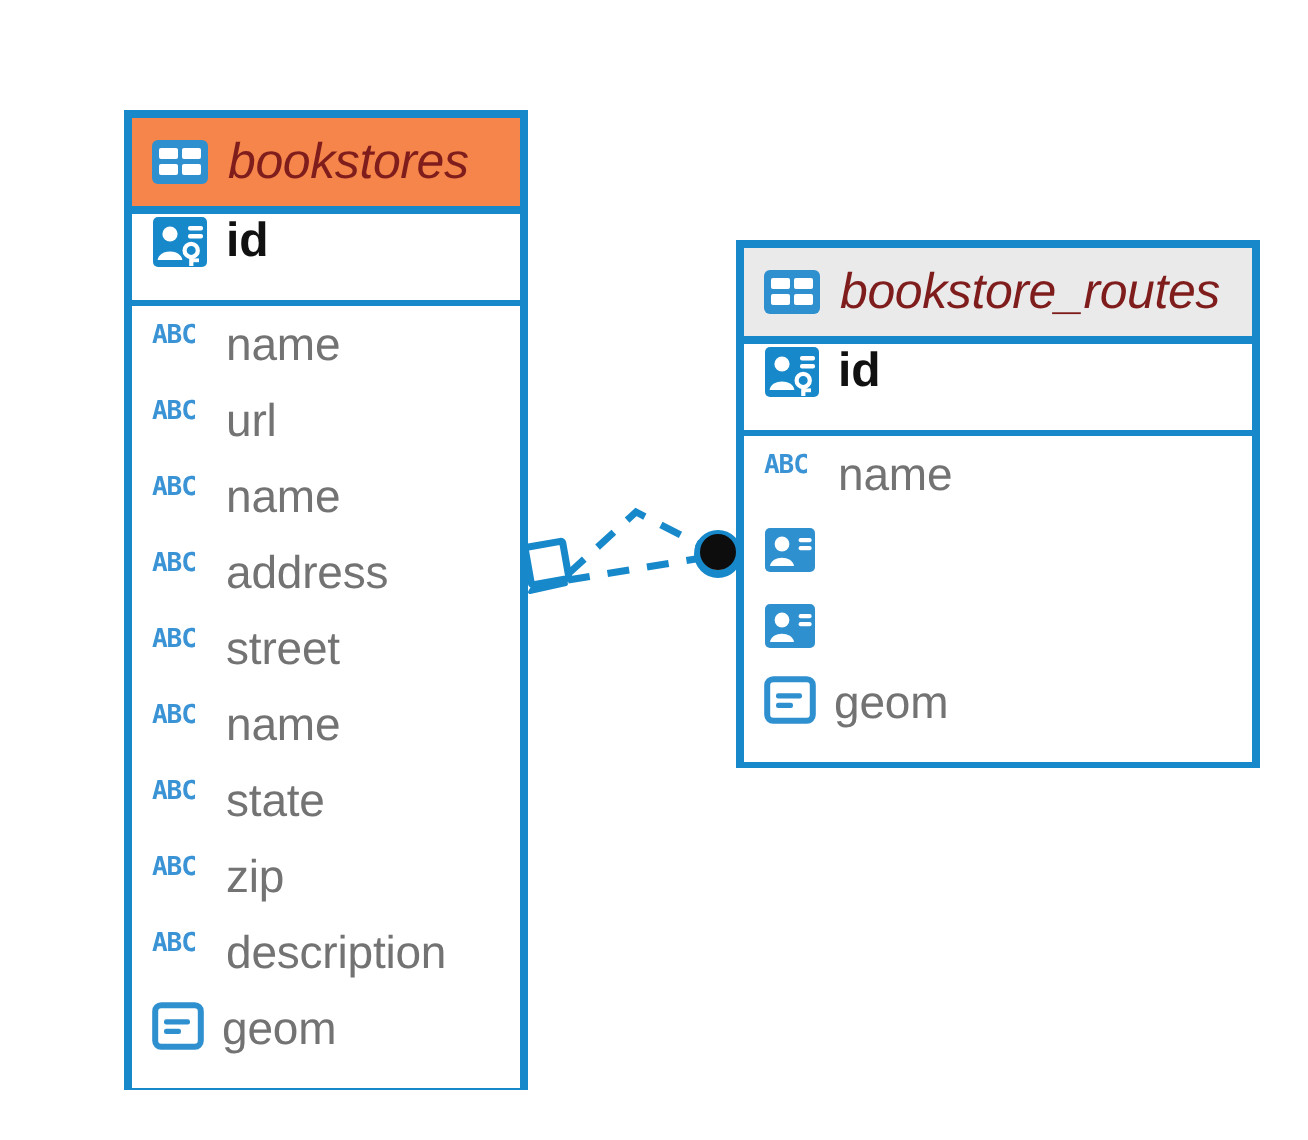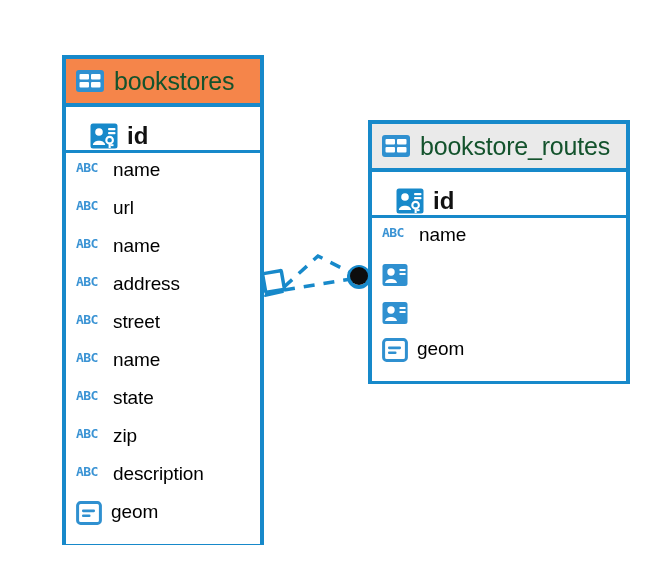--- a/index.html
+++ b/index.html
@@ -35,32 +35,33 @@
     align-items: center;
     gap: 10px;
     padding: 0 10px;
     border-bottom: 4px solid #1789ca;
   }
   .entity-header.accent-orange { background: #f5854a; }
   .entity-header.accent-gray   { background: #eaeaea; }
 
   .entity-title {
     font-size: 25px;
-    color: #14532d;
+    color: #7f1d1d;
     white-space: nowrap;
     letter-spacing: -0.2px;
+    font-style: italic;
   }
 
   .pk-row {
     box-sizing: border-box;
     height: 46px;
     display: flex;
-    align-items: flex-end;
+    align-items: flex-start;
     gap: 9px;
-    padding: 0 24px;
+    padding: 0 10px;
     border-bottom: 3px solid #1789ca;
     background: #ffffff;
   }
   .pk-label {
     font-size: 24px;
     font-weight: bold;
     color: #111111;
   }
 
   .field-list {
@@ -68,22 +69,22 @@
     background: #ffffff;
   }
   .field-row {
     height: 38px;
     display: flex;
     align-items: flex-start;
     gap: 9px;
     padding: 0 10px;
   }
   .field-label {
-    font-size: 19px;
-    color: #000000;
+    font-size: 23px;
+    color: #737373;
     white-space: nowrap;
     letter-spacing: -0.1px;
   }
 
   
   .icon {
     flex: 0 0 auto;
     display: inline-flex;
     align-items: center;
     justify-content: center;

